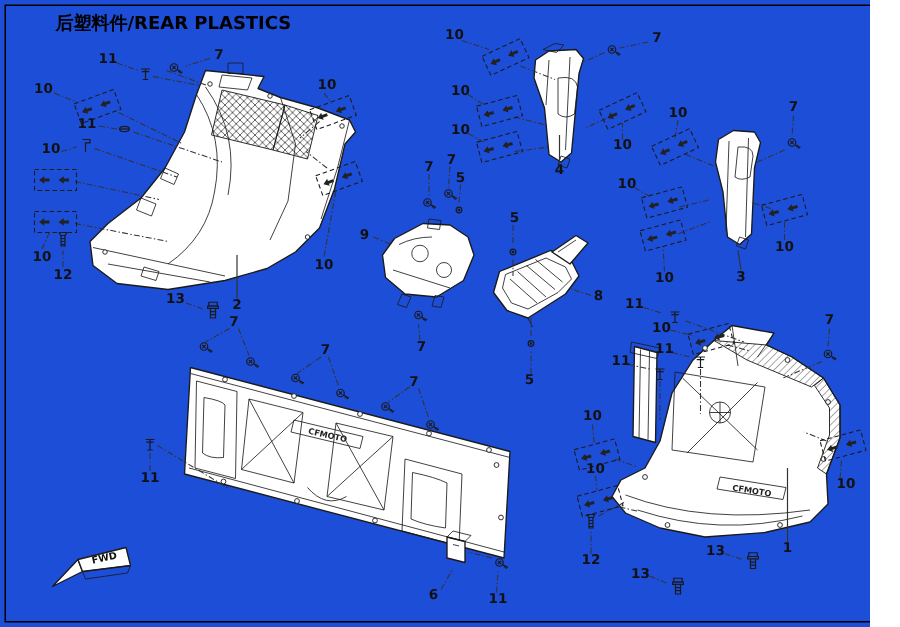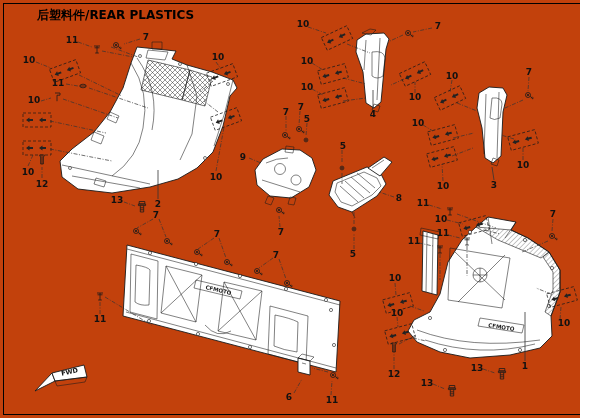--- a/index.html
+++ b/index.html
@@ -1,16 +1,16 @@
 <!DOCTYPE html>
 <html><head>
 <meta charset="utf-8">
 <style>
   html,body{margin:0;padding:0;background:#fff;}
-  .page{width:580px;height:418px;position:relative;background:#c2410c;overflow:hidden;}
+  .page{width:580px;height:418px;position:relative;background:#1d4ed8;overflow:hidden;}
   svg{display:block;}
   .callout{font:bold 9px "DejaVu Sans", sans-serif; fill:#111; text-anchor:middle; dominant-baseline:central;}
   .title-text{font:bold 12px "DejaVu Sans", "Liberation Sans", sans-serif; fill:#000;}
   .logo-text{font:bold 5.5px "DejaVu Sans", sans-serif; fill:#222; text-anchor:middle;}
   .fwd-text{font:bold 6.5px "DejaVu Sans", sans-serif; fill:#111; text-anchor:middle;}
   .leader{fill:none;stroke:#333;stroke-width:.7;stroke-dasharray:4 1.5 1 1.5;}
   .leader.solid{stroke-dasharray:none;stroke-width:.8;}
   .part{fill:#fff;stroke:#1a1a1a;stroke-width:.9;stroke-linejoin:round;}
   .detail{fill:none;stroke:#1a1a1a;stroke-width:.55;stroke-linejoin:round;}
   .hatched{stroke:#1a1a1a;stroke-width:.6;}

